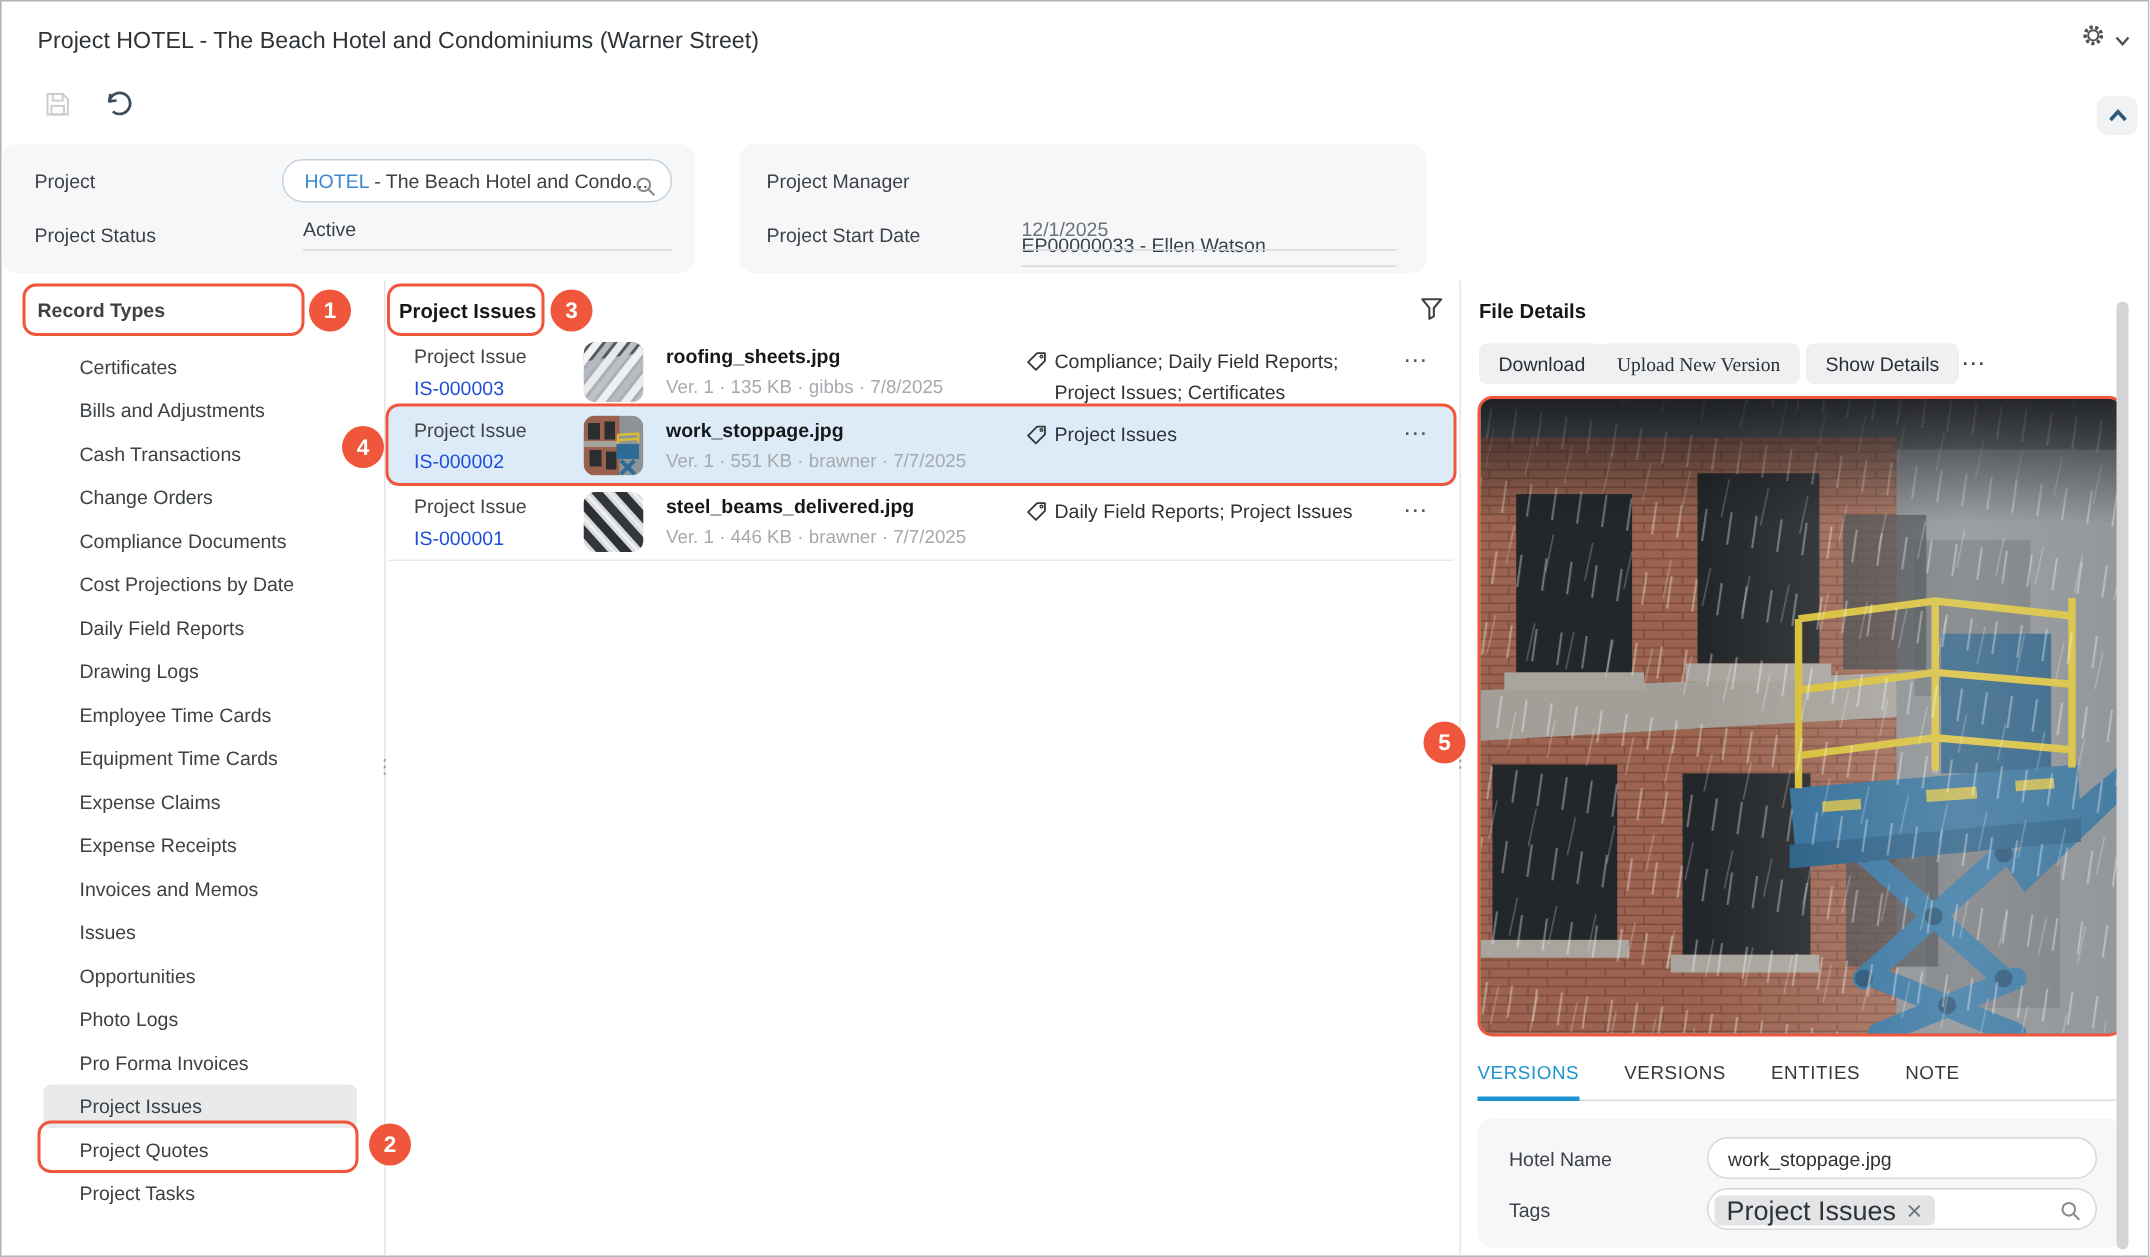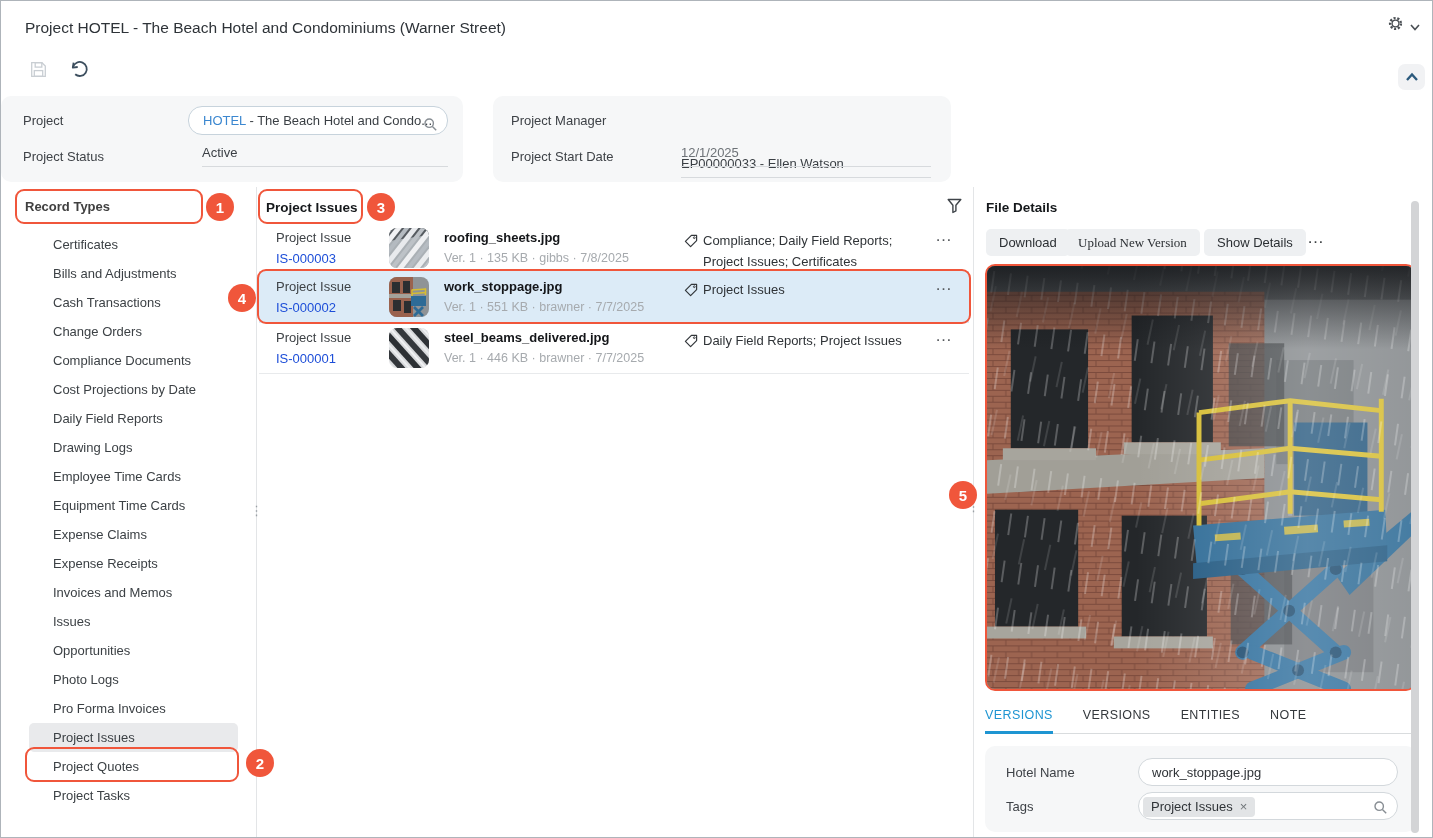--- a/index.html
+++ b/index.html
@@ -68,21 +68,21 @@
           border-bottom:1px solid #d9dcde; }
   .tab { font-size:12.5px; letter-spacing:.4px; color:#34383c; padding-bottom:9px; cursor:pointer; }
   .tab.active { color:#1E95D2; border-bottom:3px solid #1E95D2; margin-bottom:-1px; }
 
   .card3 { left:984px; top:745px; width:431px; height:86px; }
   .inputbox { position:absolute; background:#fff; border:1px solid #d3d8dc; border-radius:14px;
               width:260px; height:28px; font-size:13px; color:#2f3337; }
   input.inputbox { padding:0 13px; font-family:inherit; }
   .tagbox { left:153px; top:46px; cursor:text; }
   .chip { position:absolute; left:4px; top:4px; height:20px; background:#e2e4e6; border-radius:4px;
-          font-size:13px; color:#2f3337; line-height:20px; padding:0 8px; white-space:nowrap; }
+          font-size:18px; color:#2f3337; line-height:20px; padding:0 8px; white-space:nowrap; }
   .chip .x { color:#71767a; margin-left:7px; cursor:pointer; }
 
   .scroll-thumb { position:absolute; left:1410px; top:200px; width:8px; height:632px;
                   background:#d3d4d6; border-radius:4px; cursor:pointer; }
 
   .badge { position:absolute; width:28px; height:28px; border-radius:50%; background:#F0563B;
            color:#fff; font-size:15px; font-weight:bold; display:flex; align-items:center;
            justify-content:center; z-index:30; }
   .callout { position:absolute; border:2px solid #F0563B; border-radius:9px; pointer-events:none; z-index:20; }
 </style>

